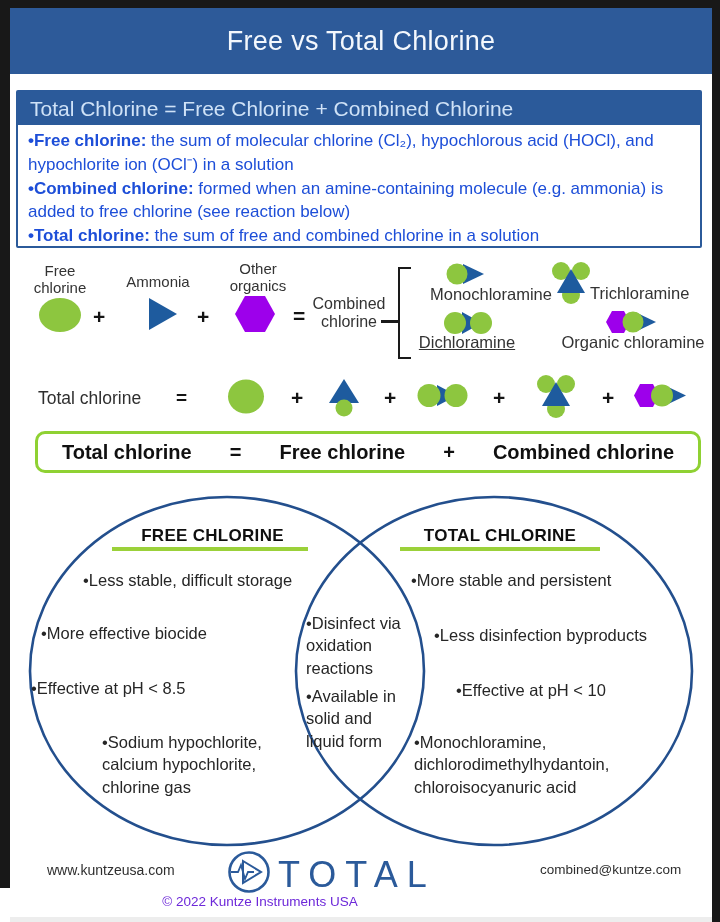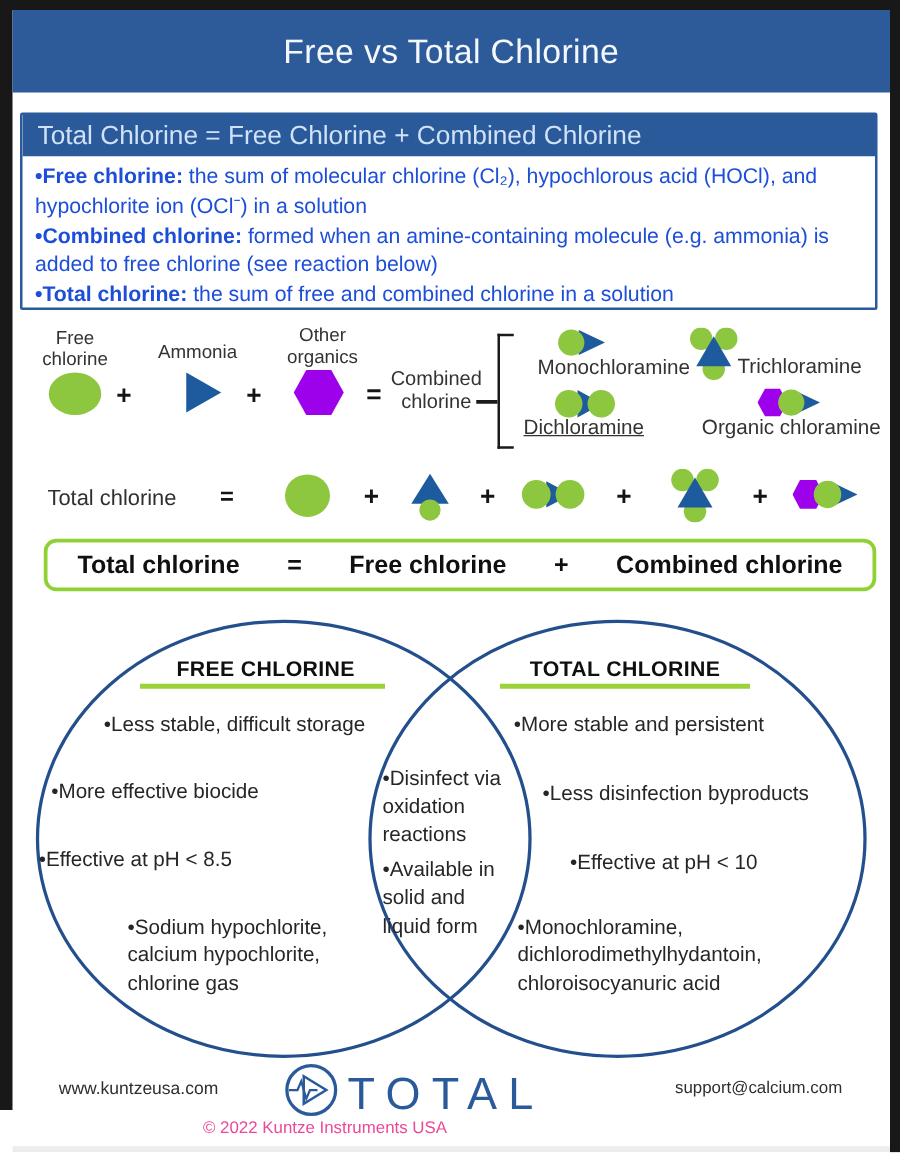--- a/index.html
+++ b/index.html
@@ -162,16 +162,16 @@
 dichlorodimethylhydantoin,
 chloroisocyanuric acid</div>
 
   <div class="abs" style="left:47px;top:862px;font-size:14px;color:#2f2f2f;">www.kuntzeusa.com</div>
   <svg class="abs" style="left:227px;top:850px;" width="44" height="44" viewBox="0 0 44 44">
     <circle cx="22" cy="22" r="19.5" fill="none" stroke="#2b5a9a" stroke-width="2.6"></circle>
     <path d="M16,11 L34,22 L16,33 Z" fill="none" stroke="#2b5a9a" stroke-width="2"></path>
     <polyline points="4,22 11,22 14,15 18,29 21,22 27,22" fill="none" stroke="#2b5a9a" stroke-width="1.8"></polyline>
   </svg>
   <div class="abs" style="left:278px;top:854px;font-size:36px;font-weight:500;color:#2b5a9a;letter-spacing:9px;">TOTAL</div>
-  <div class="abs" style="left:540px;top:862px;font-size:13.5px;color:#2f2f2f;">support@calcium.com</div>
-  <div class="abs" style="left:150px;top:894px;width:220px;text-align:center;font-size:13.5px;color:#ec4899;">© 2022 Kuntze Instruments USA</div>
+  <div class="abs" style="left:540px;top:862px;font-size:13.5px;color:#2f2f2f;">combined@kuntze.com</div>
+  <div class="abs" style="left:150px;top:894px;width:220px;text-align:center;font-size:13.5px;color:#6d28d9;">© 2022 Kuntze Instruments USA</div>
 
 </div>
 
 </body></html>

